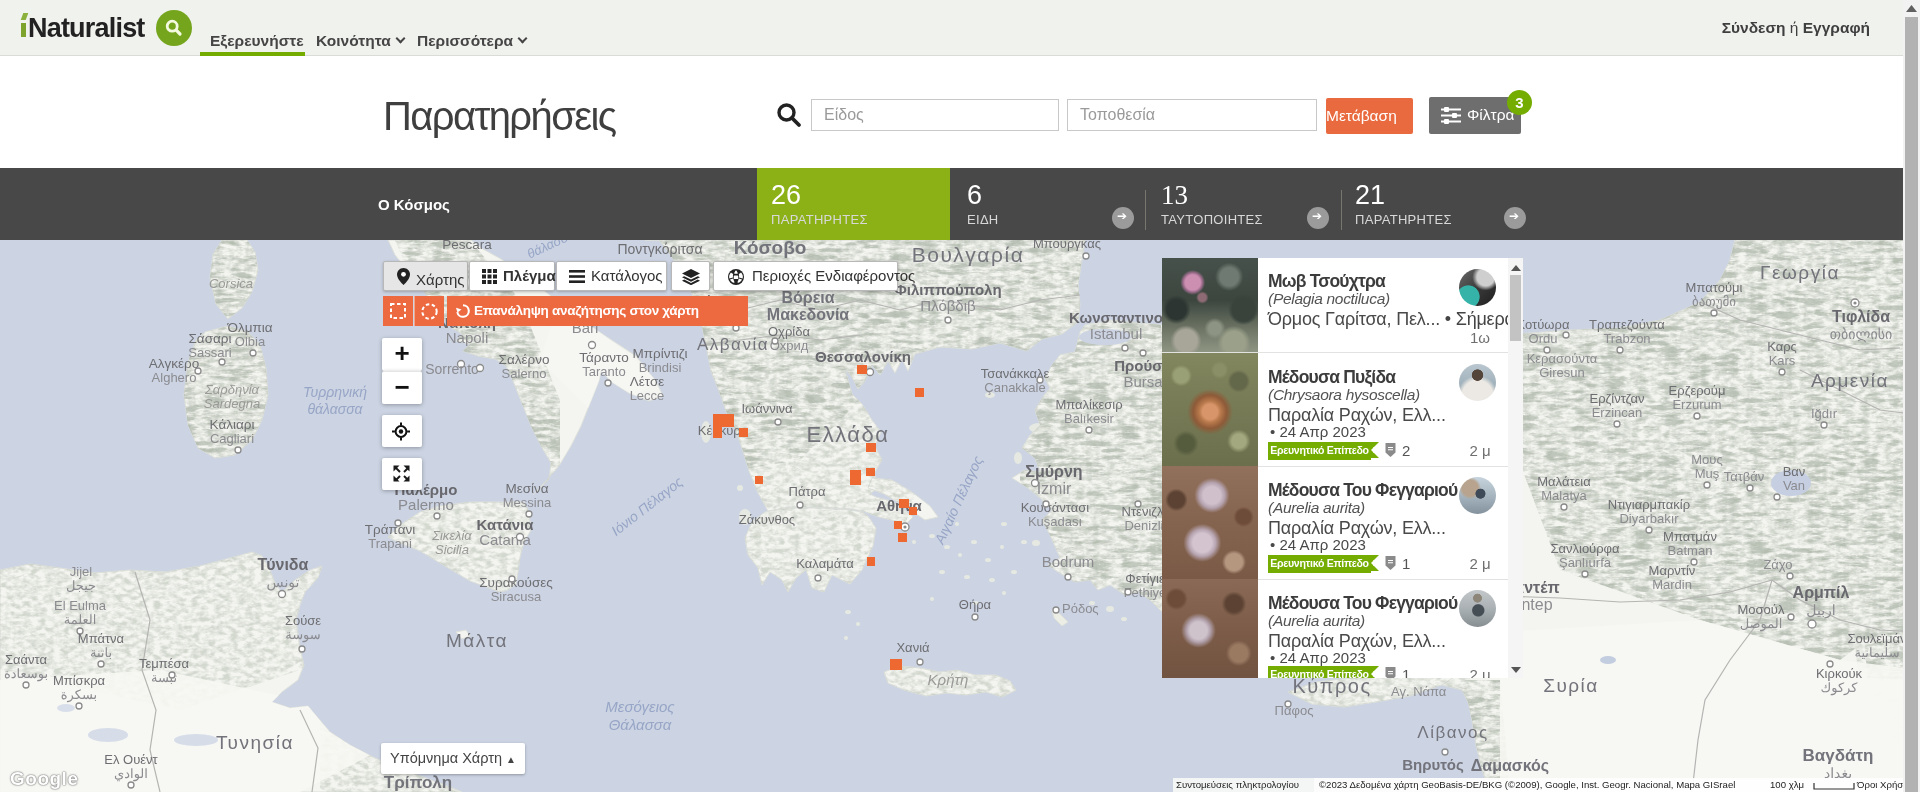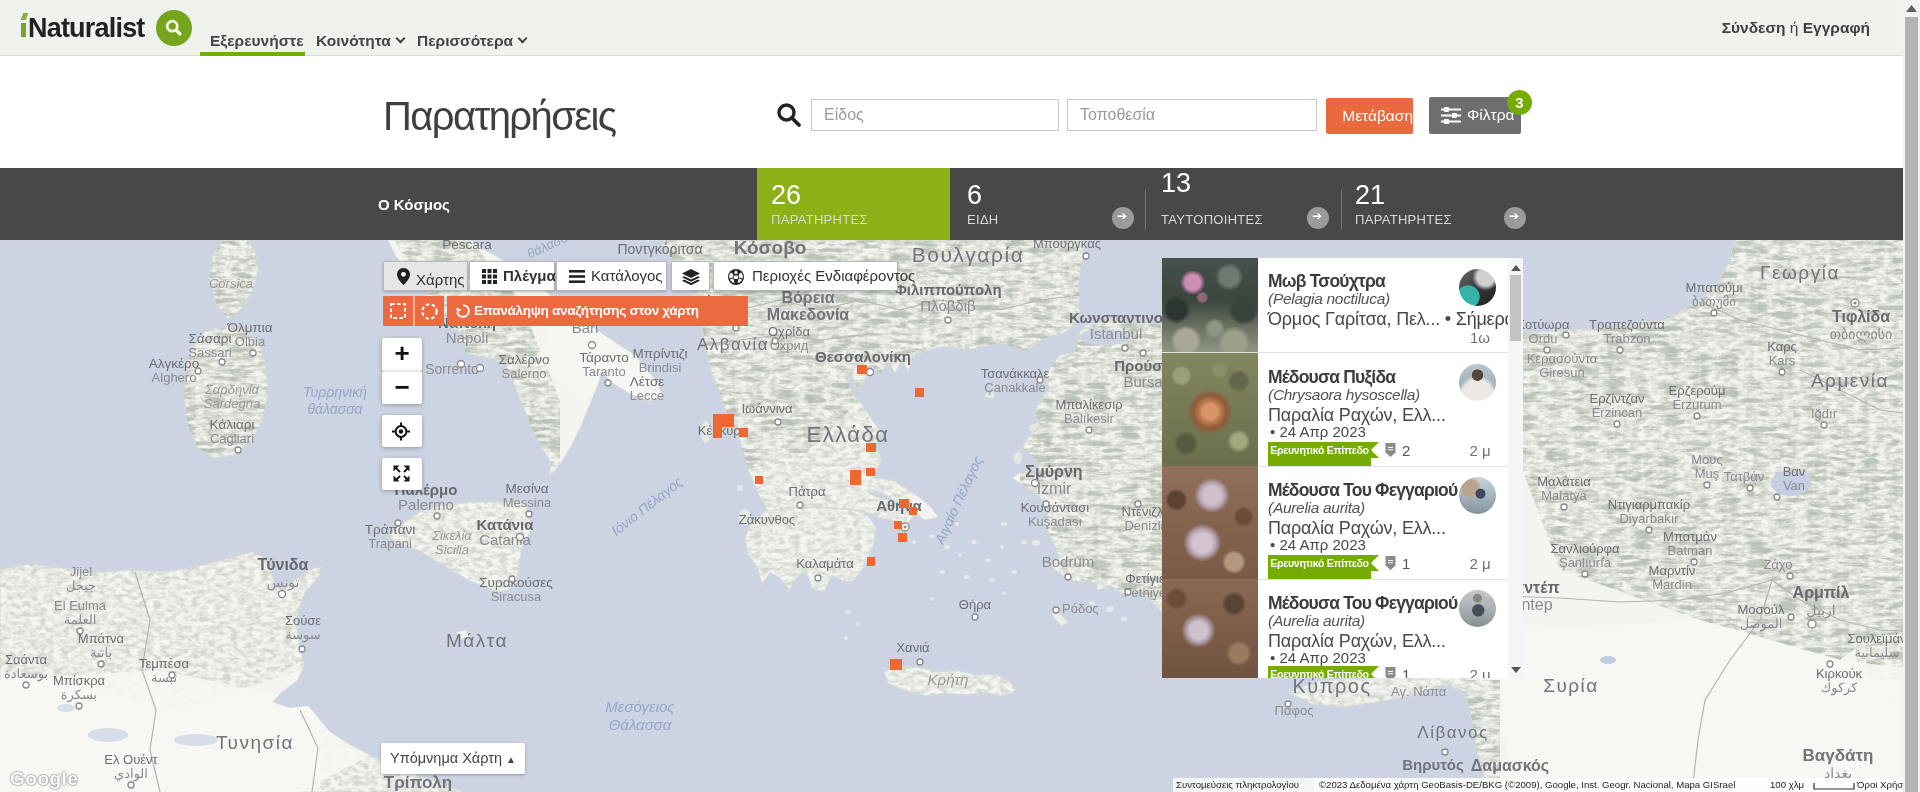--- a/index.html
+++ b/index.html
@@ -17,21 +17,21 @@
 .chev { display:inline-block; width:7px; height:7px; border-right:2.2px solid #454545; border-bottom:2.2px solid #454545; transform:rotate(45deg); position:relative; top:-4px; margin-left:6px; }
 #login { right:50px; top:19px; font-size:15.5px; color:#3f3f3f; font-weight:bold; }
 
 
 #header { left:0; top:57px; width:1920px; height:111px; background:#fff; }
 #h1 { left:383px; top:94px; font-size:40px; font-weight:300; color:#3f3f3f; letter-spacing:-1.6px; }
 #magnify { left:775px; top:101px; }
 .inp { top:99px; height:32px; border:1px solid #c8c8c8; background:#fff; font-size:16px; color:#9a9a9a; padding:6px 12px; }
 #inp1 { left:811px; width:248px; }
 #inp2 { left:1067px; width:250px; }
-#gobtn { left:1326px; top:98px; width:87px; height:36px; background:#e96a3e; color:#fff; font-size:15.5px; text-align:right; line-height:36px; border-radius:2px; }
+#gobtn { left:1326px; top:98px; width:87px; height:36px; background:#e96a3e; color:#fff; font-size:15.5px; text-align:left; line-height:36px; border-radius:2px; }
 #filterbtn { left:1429px; top:97px; width:92px; height:37px; background:#6e6e6e; color:#fff; font-size:15.5px; border-radius:2px; }
 #filterbtn .txt { position:absolute; left:38px; top:9px; }
 #filterbadge { left:1507px; top:90px; width:25px; height:25px; border-radius:50%; background:#74ac00; color:#fff; font-size:15px; font-weight:bold; text-align:center; line-height:25px; }
 
 
 #stats { left:0; top:168px; width:1920px; height:72px; background:#484848; }
 #kosmos { left:378px; top:28px; font-size:15px; font-weight:bold; color:#fff;text-align:center; }
 #greentab { left:757px; top:0; width:193px; height:72px; background:#8cb117; }
 .statnum { font-size:27px; font-weight:400; color:#fff; }
 .statlabel { font-size:13px; color:#d8d8d8; letter-spacing:0.3px; }
@@ -71,21 +71,21 @@
 #attrib { left:1173px; top:778px; width:747px; height:14px; background:rgba(250,250,250,0.8); font-size:9.6px; color:#222; }
 #attrib span { position:absolute; top:1px; white-space:nowrap; }
 
 
 #panel { left:1162px; top:258px; width:361px; height:420px; background:#fff; overflow:hidden; }
 .thumb { position:absolute; left:0; top:0; width:96px; }
 .ctitle { position:absolute; left:106px; font-size:17.5px; font-weight:bold; color:#3c3c3c; letter-spacing:-0.8px; white-space:nowrap; }
 .csci { position:absolute; left:106px; font-size:15.5px; font-style:italic; color:#535353; letter-spacing:-0.3px; white-space:nowrap; }
 .cloc { position:absolute; left:106px; font-size:18px; color:#494949; letter-spacing:-0.2px; white-space:nowrap; }
 .cdate { position:absolute; left:108px; font-size:15px; color:#494949; }
-.ribbon { position:absolute; left:106px; width:103px; height:24px; background:#74ac00; color:#fff; font-size:10.6px; font-weight:bold; text-align:center; line-height:16px; letter-spacing:-0.3px; white-space:nowrap; overflow:visible; }
+.ribbon { position:absolute; left:106px; width:103px; height:18px; background:#74ac00; color:#fff; font-size:10.6px; font-weight:bold; text-align:center; line-height:16px; letter-spacing:-0.3px; white-space:nowrap; overflow:visible; }
 .ribbon:after { content:""; position:absolute; right:-8px; top:0; border-top:8px solid #74ac00; border-bottom:8px solid #74ac00; border-right:8px solid transparent; }
 .ribbon:before { content:""; position:absolute; right:-6px; top:5px; border-top:3px solid transparent; border-bottom:3px solid transparent; border-left:4px solid #fff; z-index:2; }
 .avatar { position:absolute; left:297px; width:37px; height:37px; border-radius:50%; }
 .ctime { position:absolute; left:300px; width:36px; font-size:15px; color:#6f6f6f; text-align:center; }
 .csep { position:absolute; left:0; width:361px; height:1px; background:#e2e2e2; }
 .cnum { position:absolute; font-size:15px; color:#555; }
 
 
 #pscroll { left:1508px; top:258px; width:15px; height:420px; background:#f5f5f5; }
 #pthumb { left:1510px; top:275px; width:11px; height:66px; background:#c3c3c3; }
@@ -137,21 +137,21 @@
 
 <div id="stats" class="abs">
   <div id="kosmos" class="abs">Ο Κόσμος</div>
   <div id="greentab" class="abs"></div>
   <div class="statnum abs" style="left:771px; top:12px;">26</div>
   <div class="statlabel abs" style="left:771px; top:44px;">ΠΑΡΑΤΗΡΗΤΕΣ</div>
   <div class="statnum abs" style="left:967px; top:12px;">6</div>
   <div class="statlabel abs" style="left:967px; top:44px;">ΕΙΔΗ</div>
   <div class="arrowcirc abs" style="left:1112px; top:39px;"></div>
   <div class="statsep abs" style="left:1145px;"></div>
-  <div class="statnum abs" style="left:1161px; top:0;">13</div>
+  <div class="statnum abs" style="left:1161px; top:12px;font-family:Liberation Serif, serif;">13</div>
   <div class="statlabel abs" style="left:1161px; top:44px;">ΤΑΥΤΟΠΟΙΗΤΕΣ</div>
   <div class="arrowcirc abs" style="left:1307px; top:39px;"></div>
   <div class="statsep abs" style="left:1341px;"></div>
   <div class="statnum abs" style="left:1355px; top:12px;">21</div>
   <div class="statlabel abs" style="left:1355px; top:44px;">ΠΑΡΑΤΗΡΗΤΕΣ</div>
   <div class="arrowcirc abs" style="left:1504px; top:39px;"></div>
 </div>
 
 <div id="map" class="abs">
 <svg width="1920" height="552" viewBox="0 0 1920 552" style="position:absolute;left:0;top:0">

